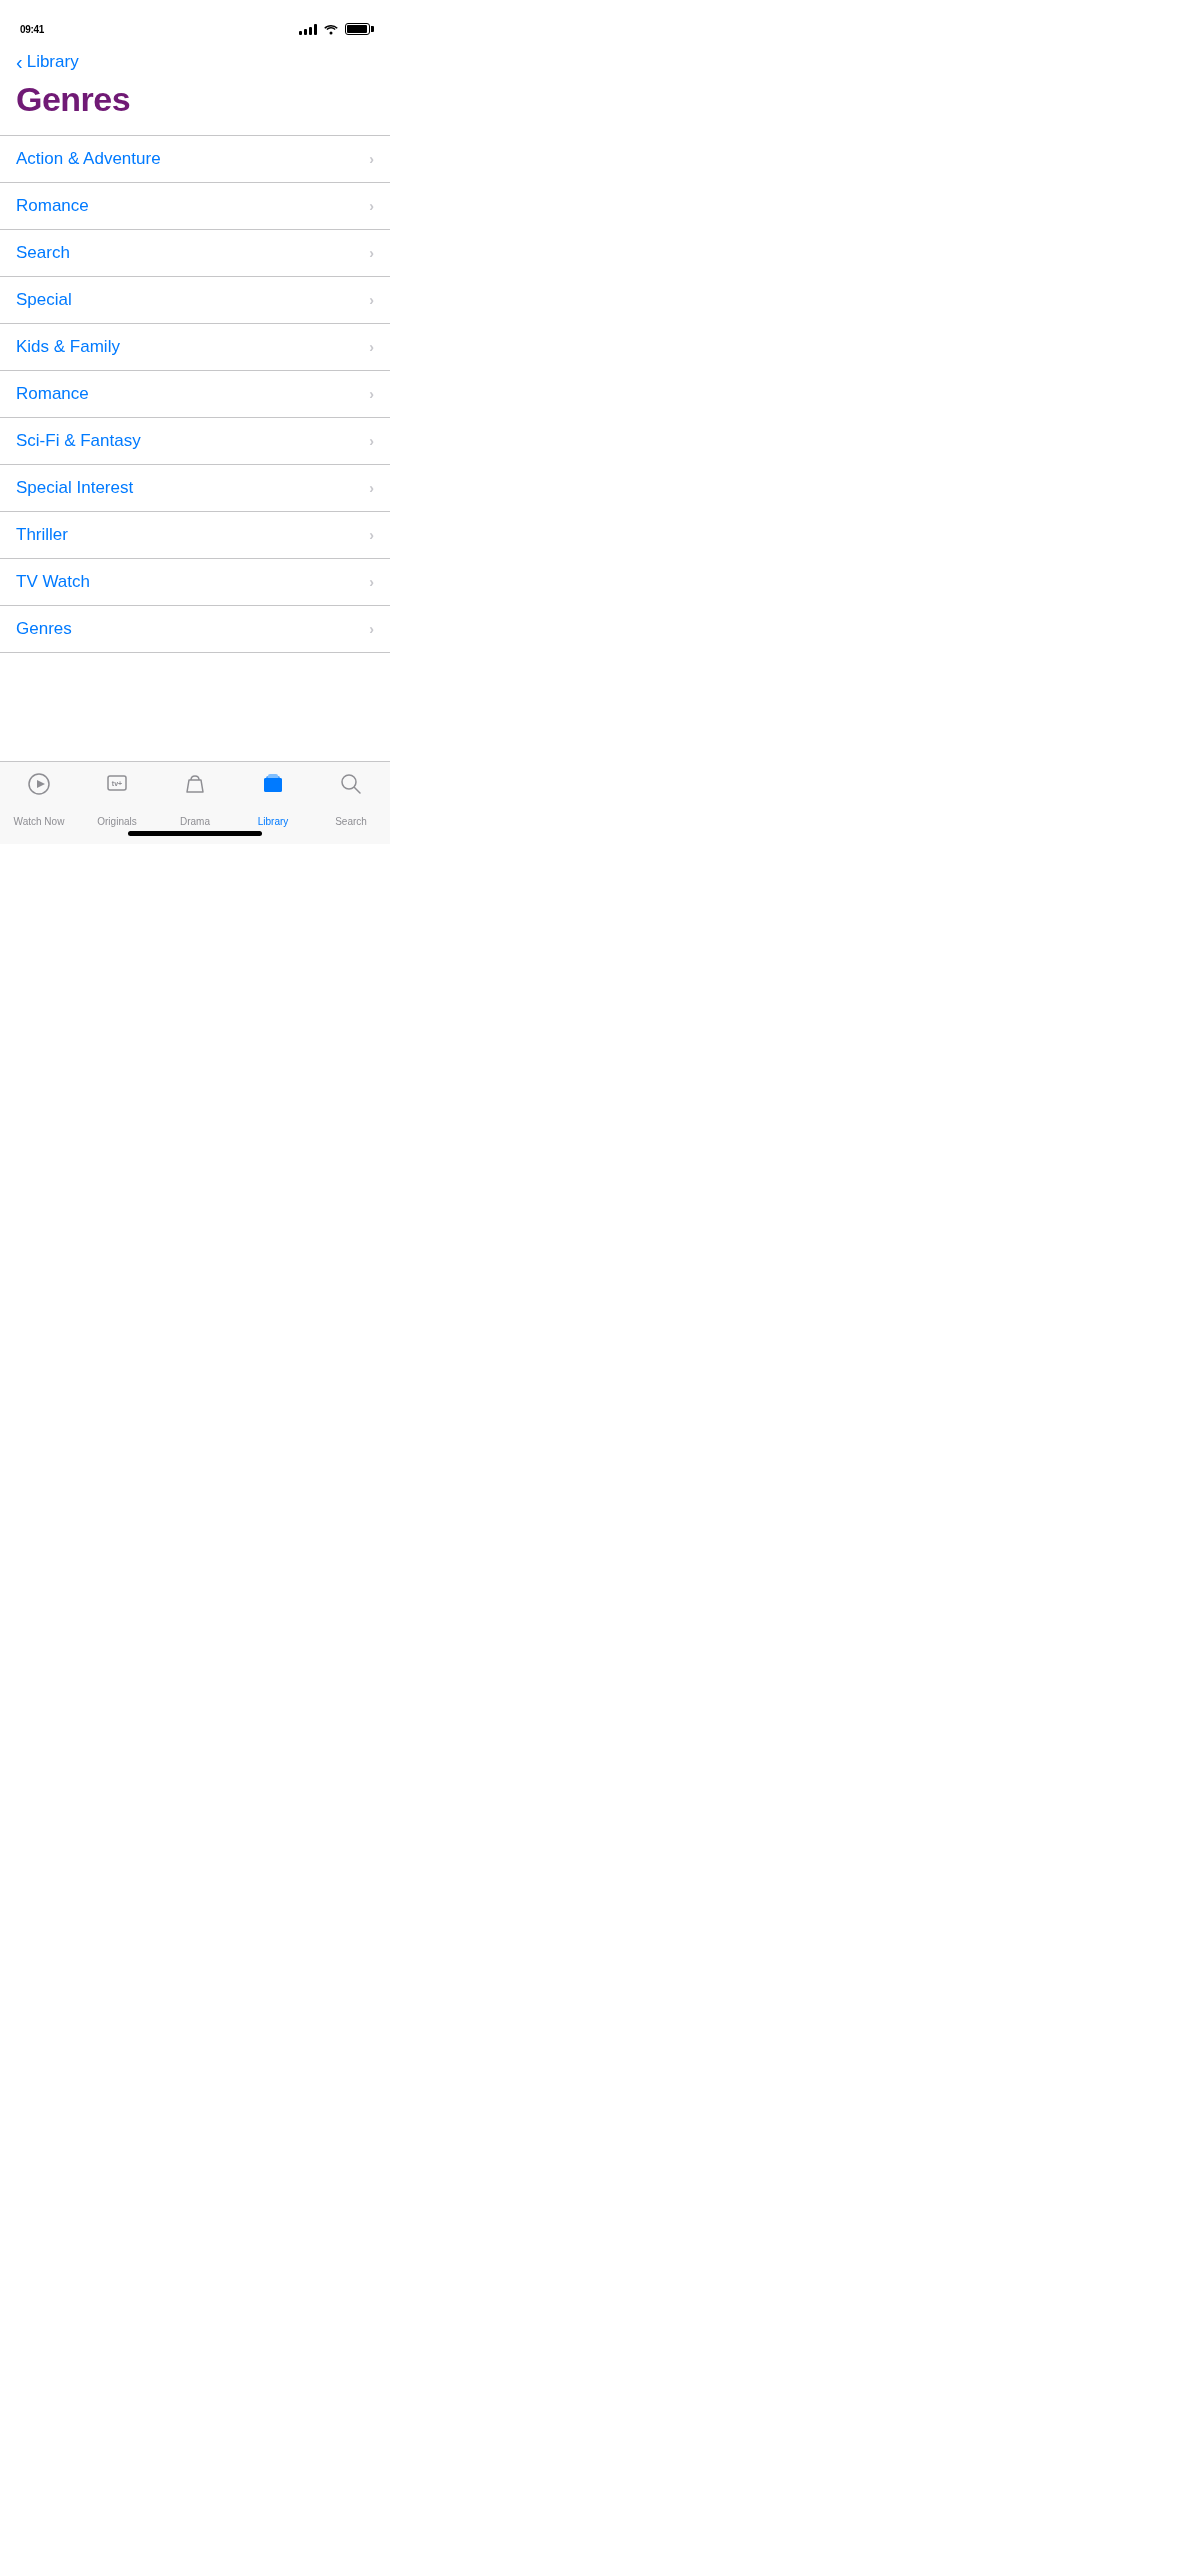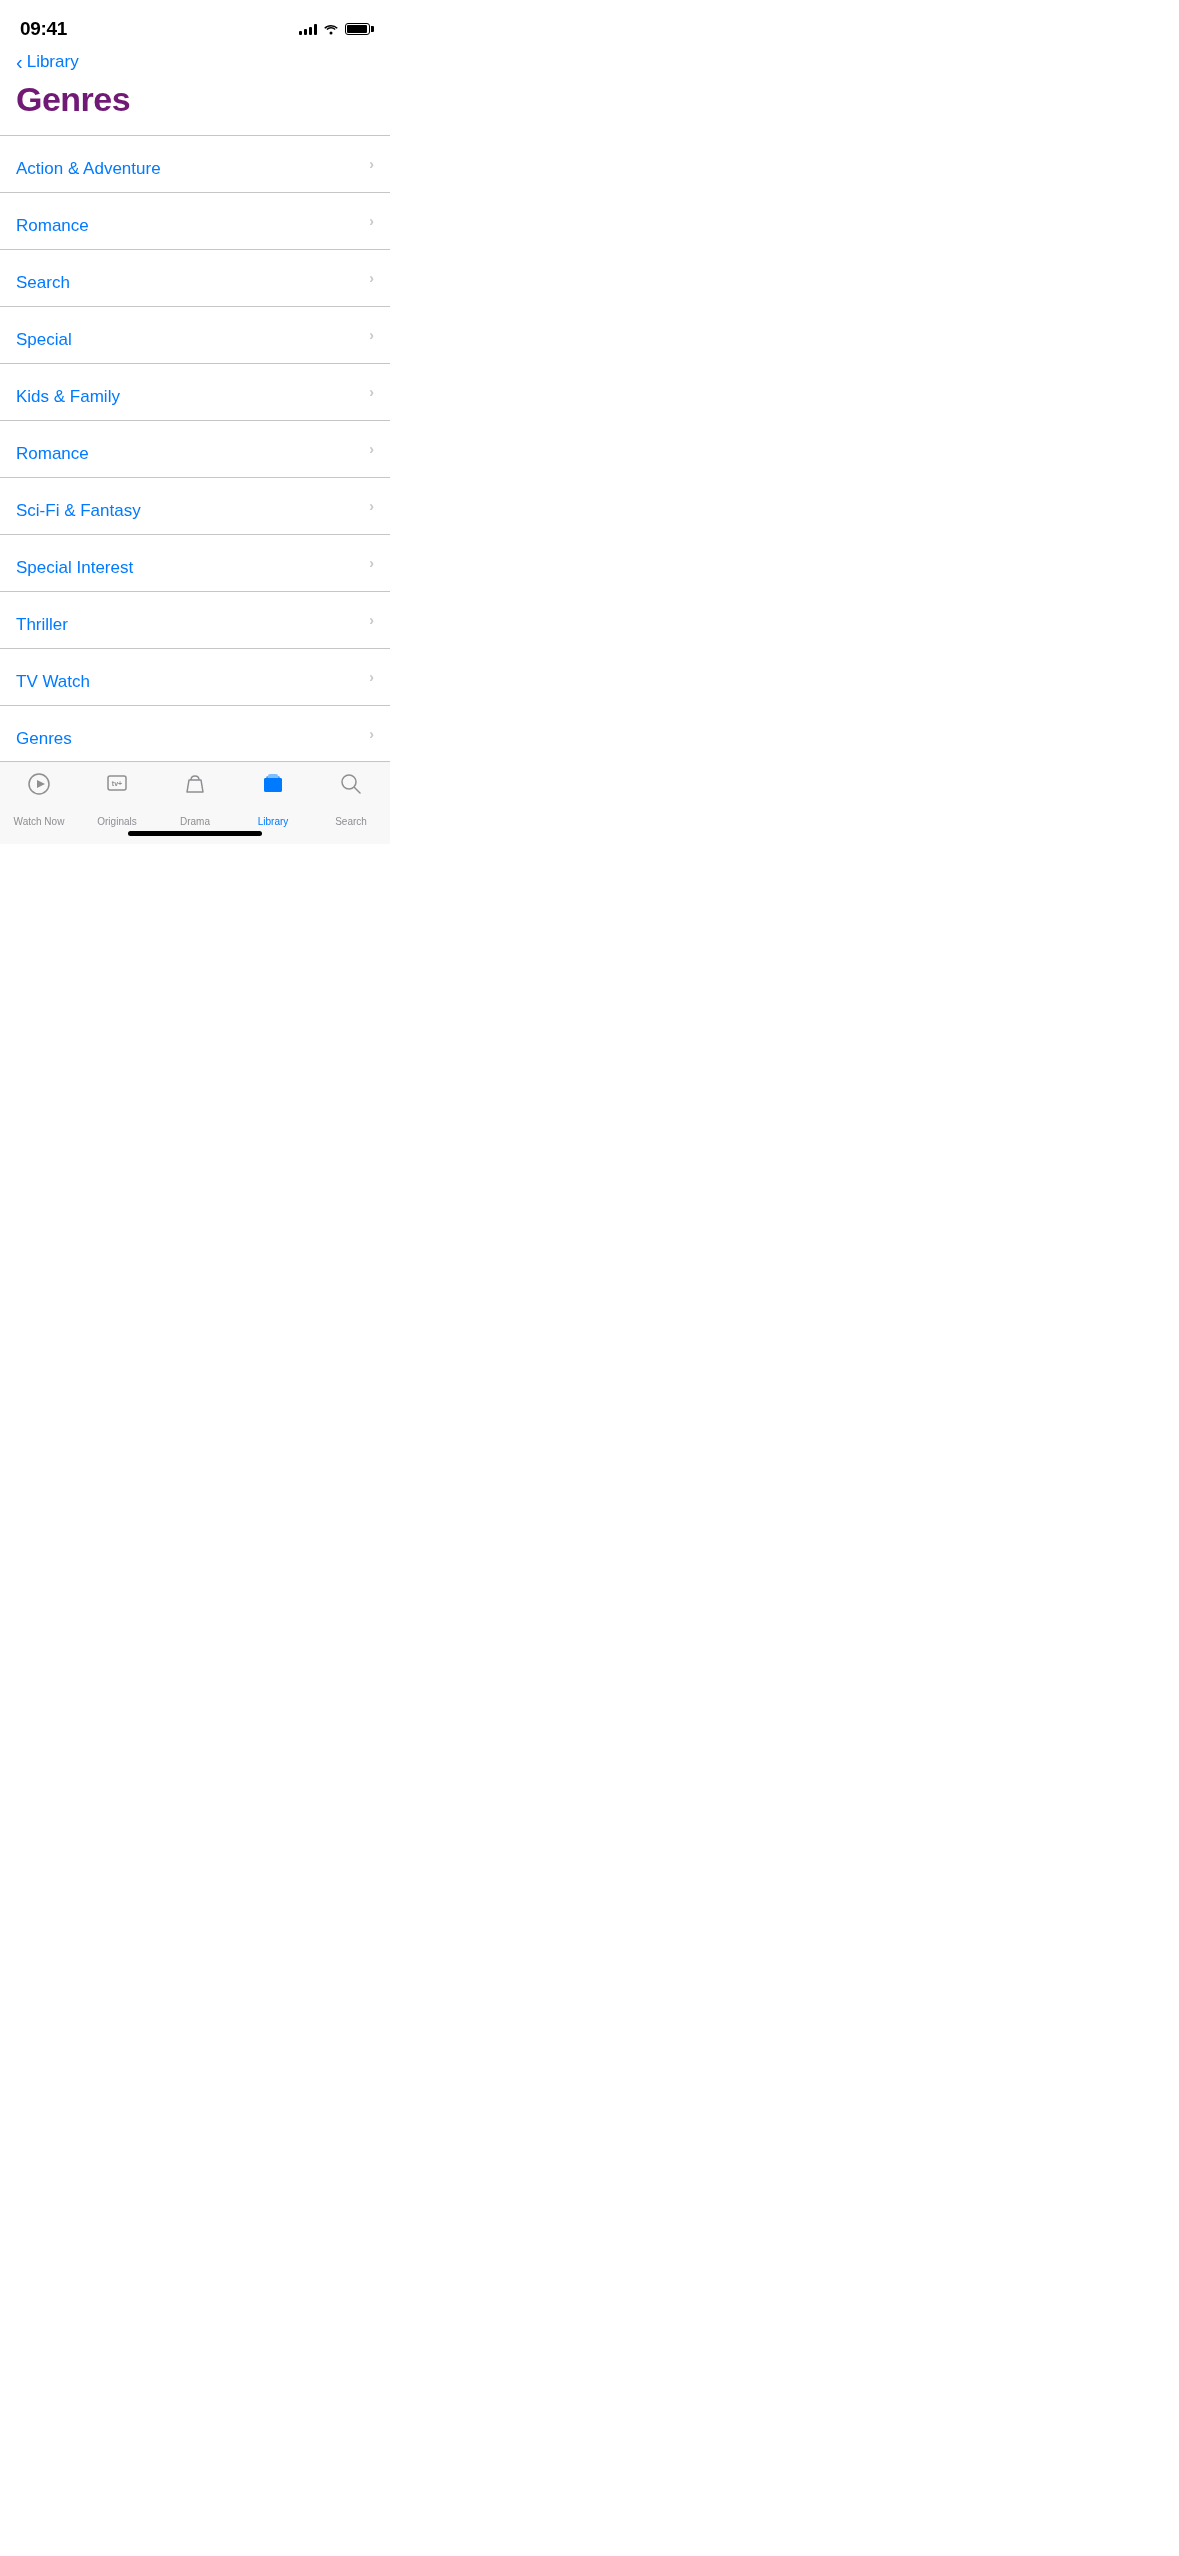--- a/index.html
+++ b/index.html
@@ -22,21 +22,21 @@
     
     .status-bar {
       display: flex;
       justify-content: space-between;
       align-items: center;
       padding: 14px 20px 0 20px;
       height: 44px;
     }
 
     .status-time {
-      font-size: 19px;
+      font-size: 10px;
       font-weight: 600;
       color: #000;
       letter-spacing: -0.3px;
     }
 
     .status-icons {
       display: flex;
       align-items: center;
       gap: 6px;
     }
@@ -137,21 +137,20 @@
     }
 
     .genre-item:first-child {
       border-top: 0.5px solid #C6C6C8;
     }
 
     .genre-label {
       font-size: 17px;
       color: #007AFF;
       font-weight: 400;
-      margin-top: 10px;
     }
 
     .chevron-right {
       color: #C7C7CC;
       font-size: 14px;
       font-weight: 600;
     }
 
     
     .tab-bar {

